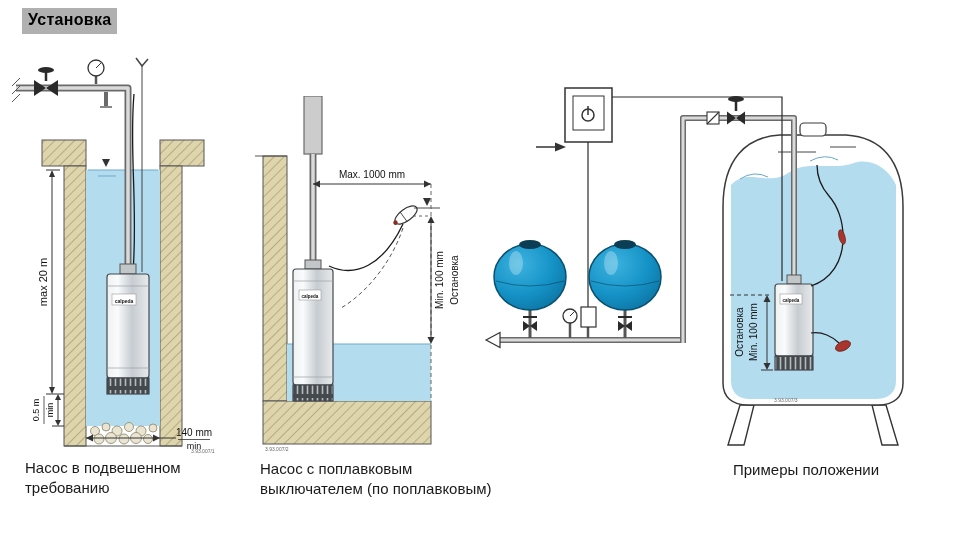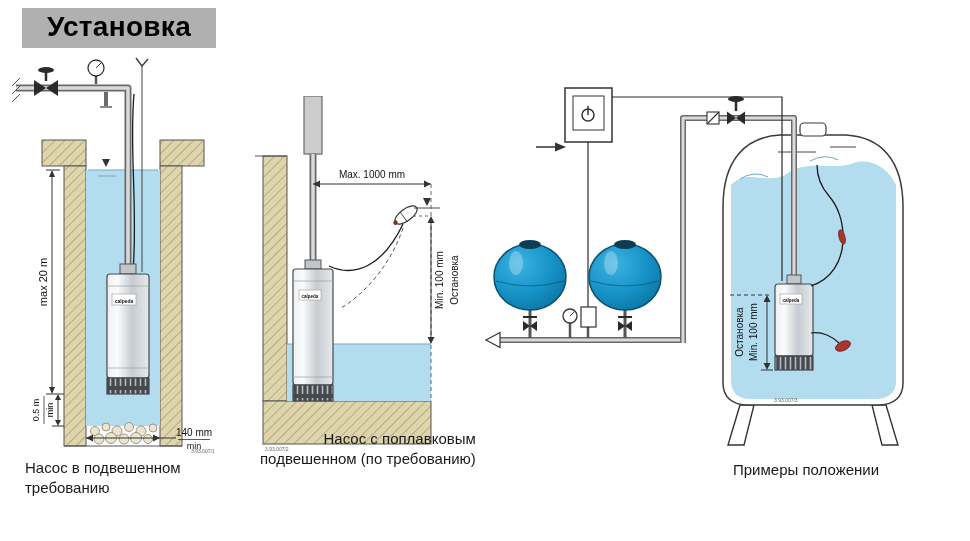--- a/index.html
+++ b/index.html
@@ -1,25 +1,25 @@
 <!DOCTYPE html>
 <html><head>
 <meta charset="utf-8">
 <style>
   html,body{margin:0;padding:0;}
   body{width:970px;height:541px;background:#fff;font-family:"Liberation Sans",sans-serif;position:relative;overflow:hidden;}
   .stage{position:absolute;inset:0;}
-  .title{position:absolute;left:22px;top:8px;background:#b0b0b0;color:#000;font-size:28px;font-weight:700;padding:3px 25px 5px;letter-spacing:0.3px;}
+  .title{position:absolute;left:22px;top:8px;background:#b0b0b0;color:#000;font-size:16px;font-weight:700;padding:3px 6px 5px;letter-spacing:0.3px;}
   .fig{position:absolute;}
   #fig1{left:8px;top:48px;}
   #fig2{left:255px;top:96px;}
   #fig3{left:478px;top:55px;}
   .cap{position:absolute;font-size:15px;color:#1a1a1a;line-height:1.35;}
   .cap1{left:25px;top:458px;}
-  .cap2{left:260px;top:429px;text-align:right;}
+  .cap2{left:260px;top:459px;}
   .cap3{left:733px;top:460px;}
   svg text{font-family:"Liberation Sans",sans-serif;fill:#111;}
   .ref{fill:#666;}
 </style>
 </head>
 <body>
 
 <div class="stage">
 
   <div class="title">Установка</div>
@@ -341,17 +341,17 @@
 
     <text x="296" y="347" font-size="5" class="ref">3.93.007/3</text>
   </svg>
 
   <div class="cap cap1">
     <div>Насос в подвешенном</div>
     <div>требованию</div>
   </div>
   <div class="cap cap2">
     <div>Насос с поплавковым</div>
-    <div>подвешенном (по требованию)</div>
+    <div>выключателем (по поплавковым)</div>
   </div>
   <div class="cap cap3">Примеры положении</div>
 
 </div>
 
 </body></html>

